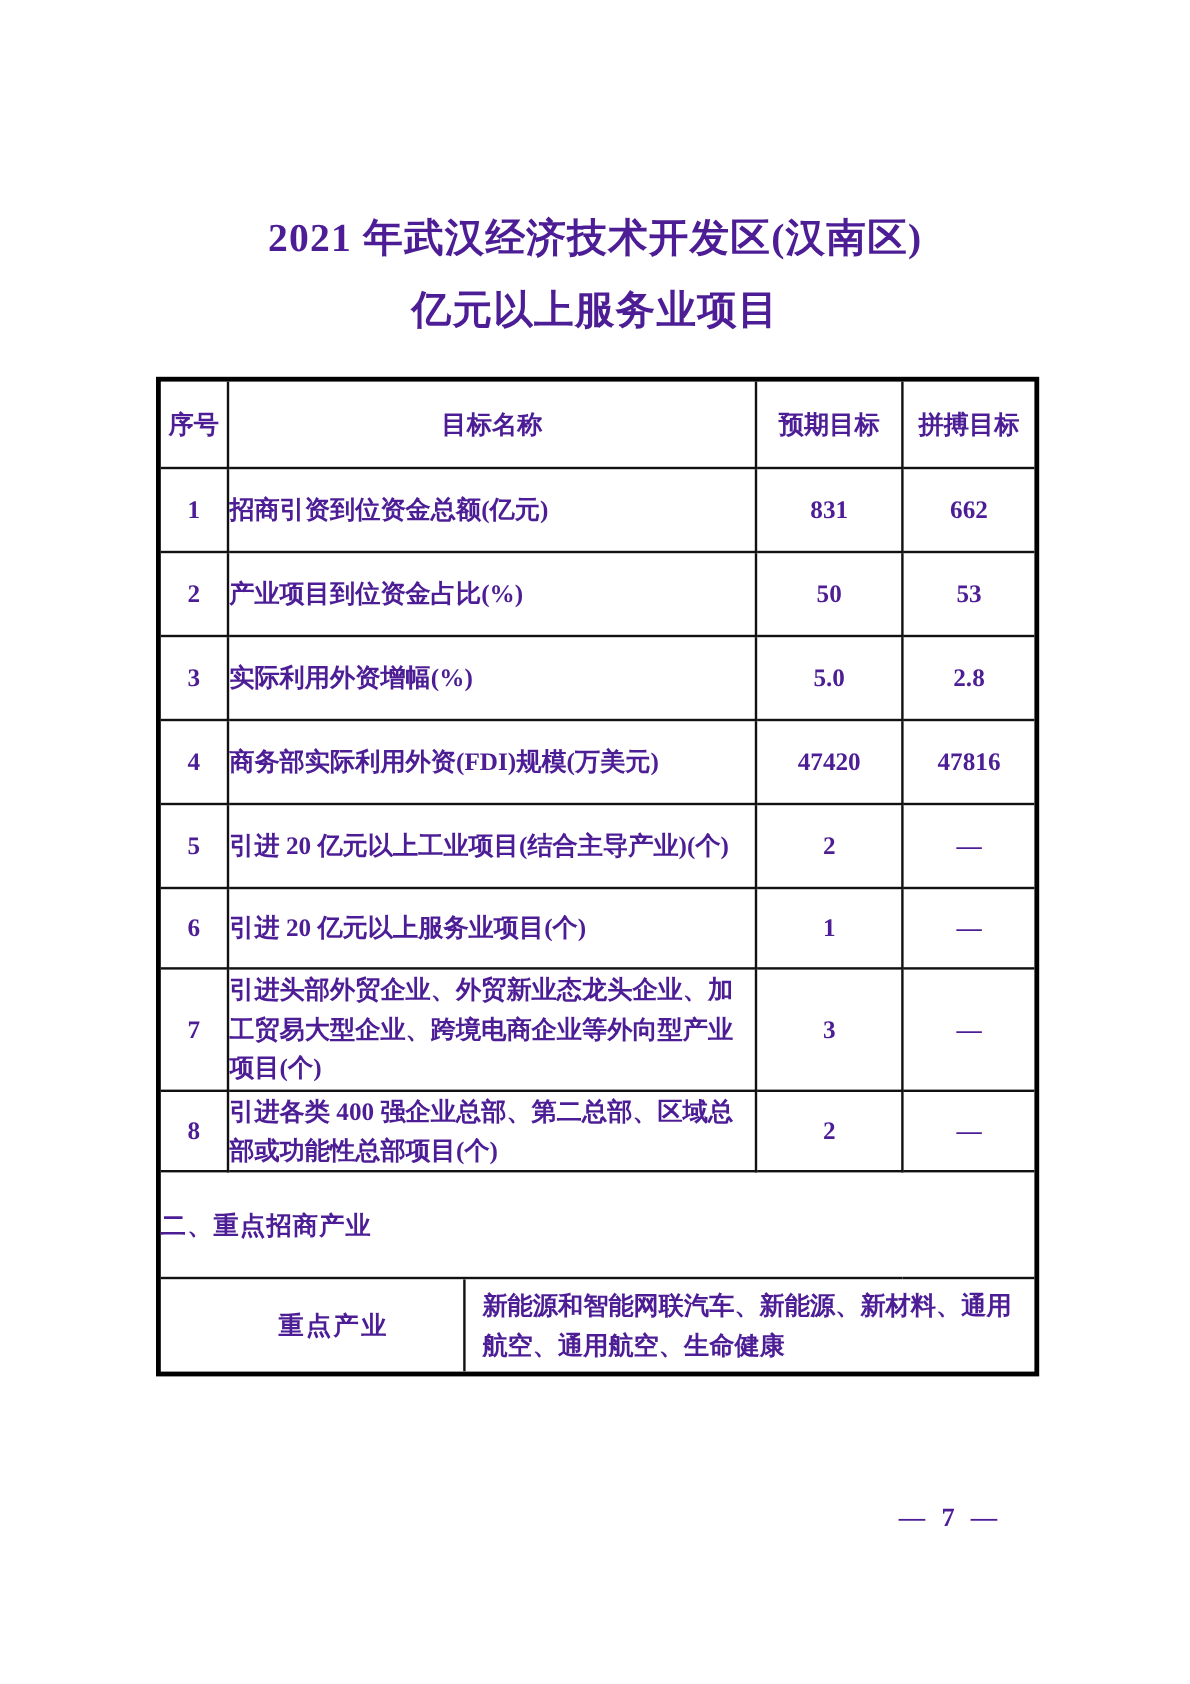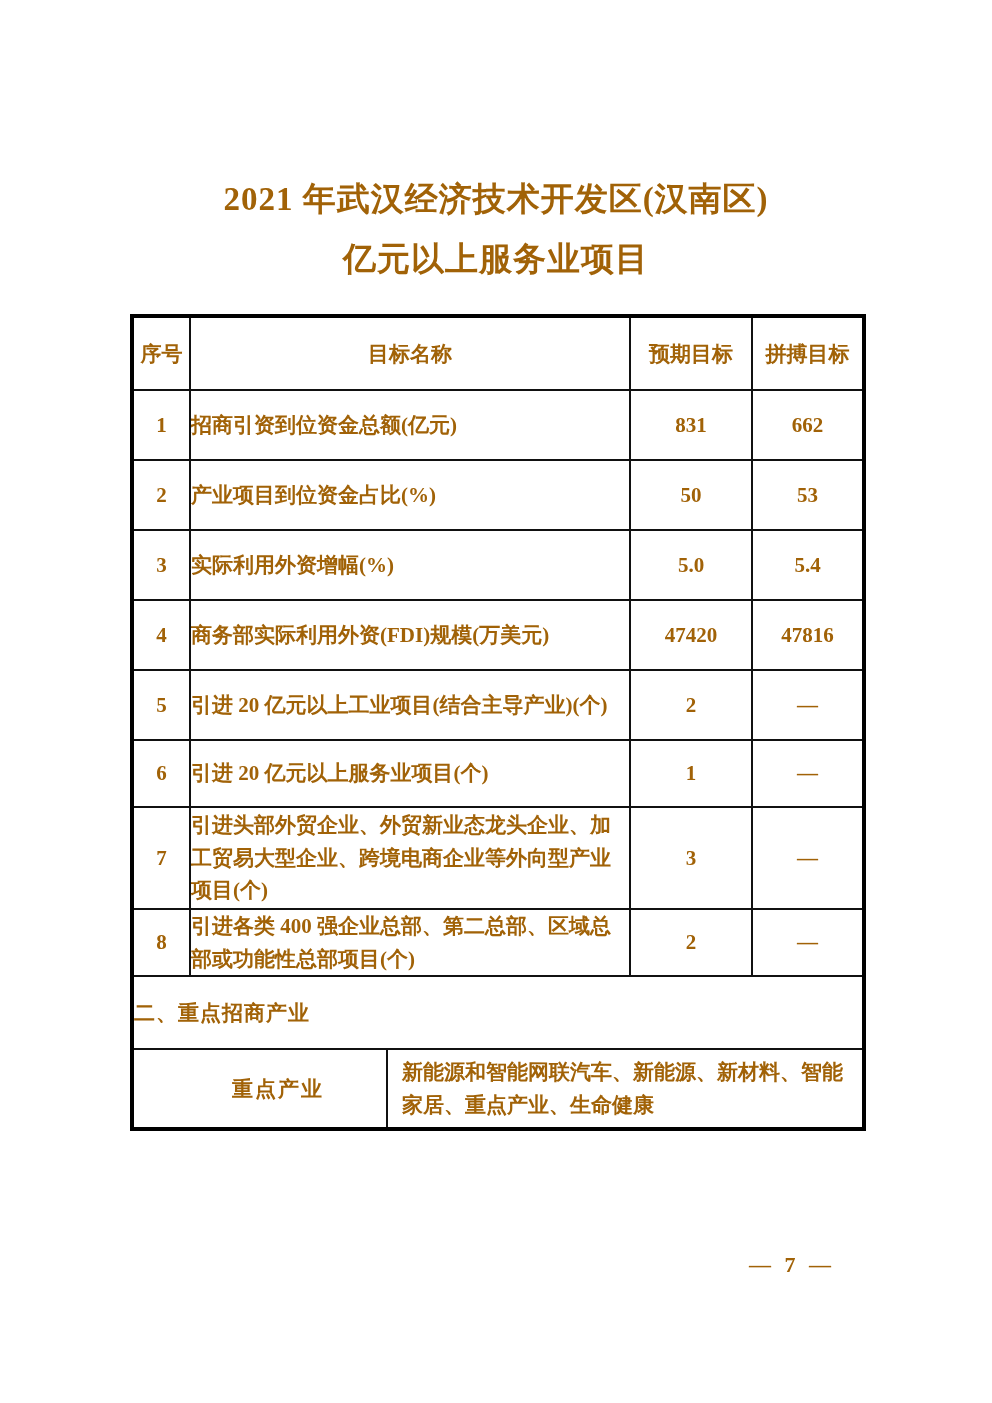--- a/index.html
+++ b/index.html
@@ -5,21 +5,21 @@
   html, body {
     margin: 0;
     padding: 0;
     background: #ffffff;
   }
   .page {
     position: relative;
     width: 992px;
     height: 1403px;
     background: #ffffff;
-    color: #a16207;
+    color: #4c1d95;
     font-family: "Liberation Serif", "DejaVu Serif", serif;
     overflow: hidden;
   }
 
   
   .doc-title {
     position: absolute;
     top: 169px;
     left: 0;
     width: 100%;
@@ -76,21 +76,21 @@
     text-align: left;
     padding: 6px 10px 6px 12px;
     line-height: 1.55;
   }
   tr.row-sec1     { height: 67px; }
   tr.row-head     { height: 72px; }
   tr.row-std      { height: 70px; }
   tr.row-6        { height: 67px; }
   tr.row-7        { height: 102px; }
   tr.row-8        { height: 65px; }
-  tr.row-sec2     { height: 73px; }
+  tr.row-sec2     { height: 89px; }
   tr.row-industry { height: 72px; }
 
   
   td.industry-wrap { padding: 0; }
   .industry-flex {
     display: flex;
     width: 100%;
     height: 100%;
     align-items: stretch;
   }
@@ -166,21 +166,21 @@
         <td class="center">2</td>
         <td class="name-cell">产业项目到位资金占比(%)</td>
         <td class="center">50</td>
         <td class="center">53</td>
       </tr>
 
       <tr class="row-std">
         <td class="center">3</td>
         <td class="name-cell">实际利用外资增幅(%)</td>
         <td class="center">5.0</td>
-        <td class="center">5.4</td>
+        <td class="center">2.8</td>
       </tr>
 
       <tr class="row-std">
         <td class="center">4</td>
         <td class="name-cell">商务部实际利用外资(FDI)规模(万美元)</td>
         <td class="center">47420</td>
         <td class="center">47816</td>
       </tr>
 
       <tr class="row-std">
@@ -212,21 +212,21 @@
       </tr>
 
       <tr class="row-sec2">
         <td colspan="4" class="section-cell">二、重点招商产业</td>
       </tr>
 
       <tr class="row-industry">
         <td colspan="4" class="industry-wrap">
           <div class="industry-flex">
             <div class="industry-label">重点产业</div>
-            <div class="industry-value">新能源和智能网联汽车、新能源、新材料、智能家居、重点产业、生命健康</div>
+            <div class="industry-value">新能源和智能网联汽车、新能源、新材料、通用航空、通用航空、生命健康</div>
           </div>
         </td>
       </tr>
 
     </tbody>
       </table>
   </div>
 
   <div class="page-number">— 7 —</div>
 

